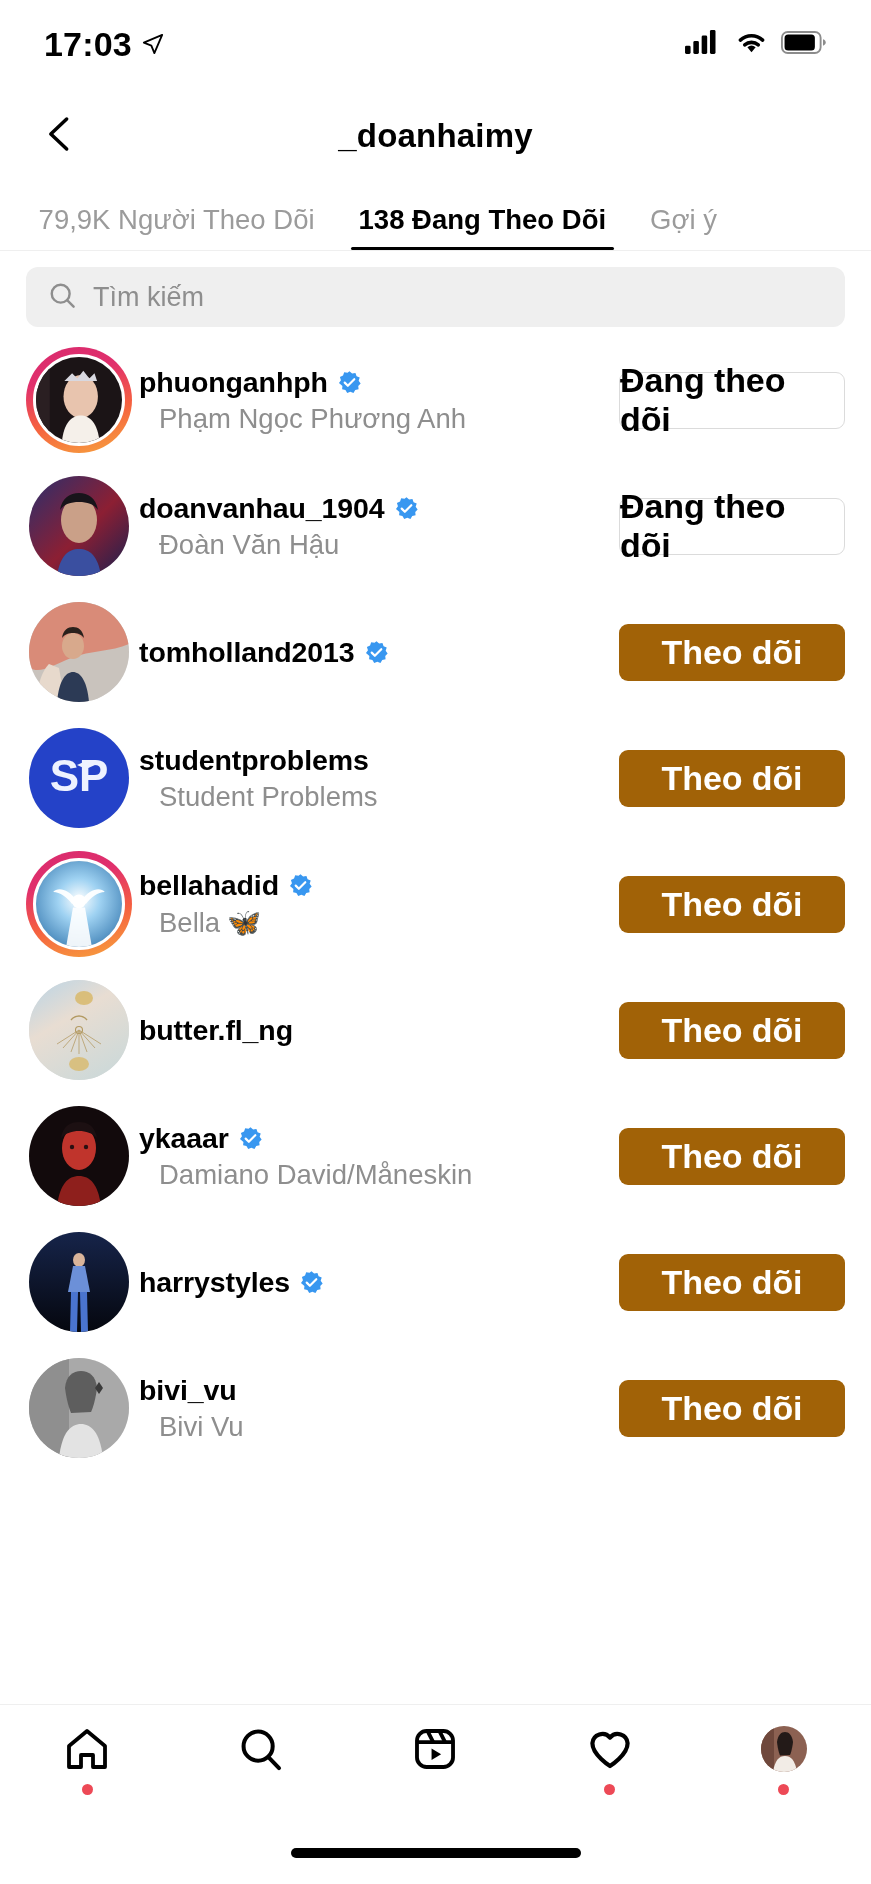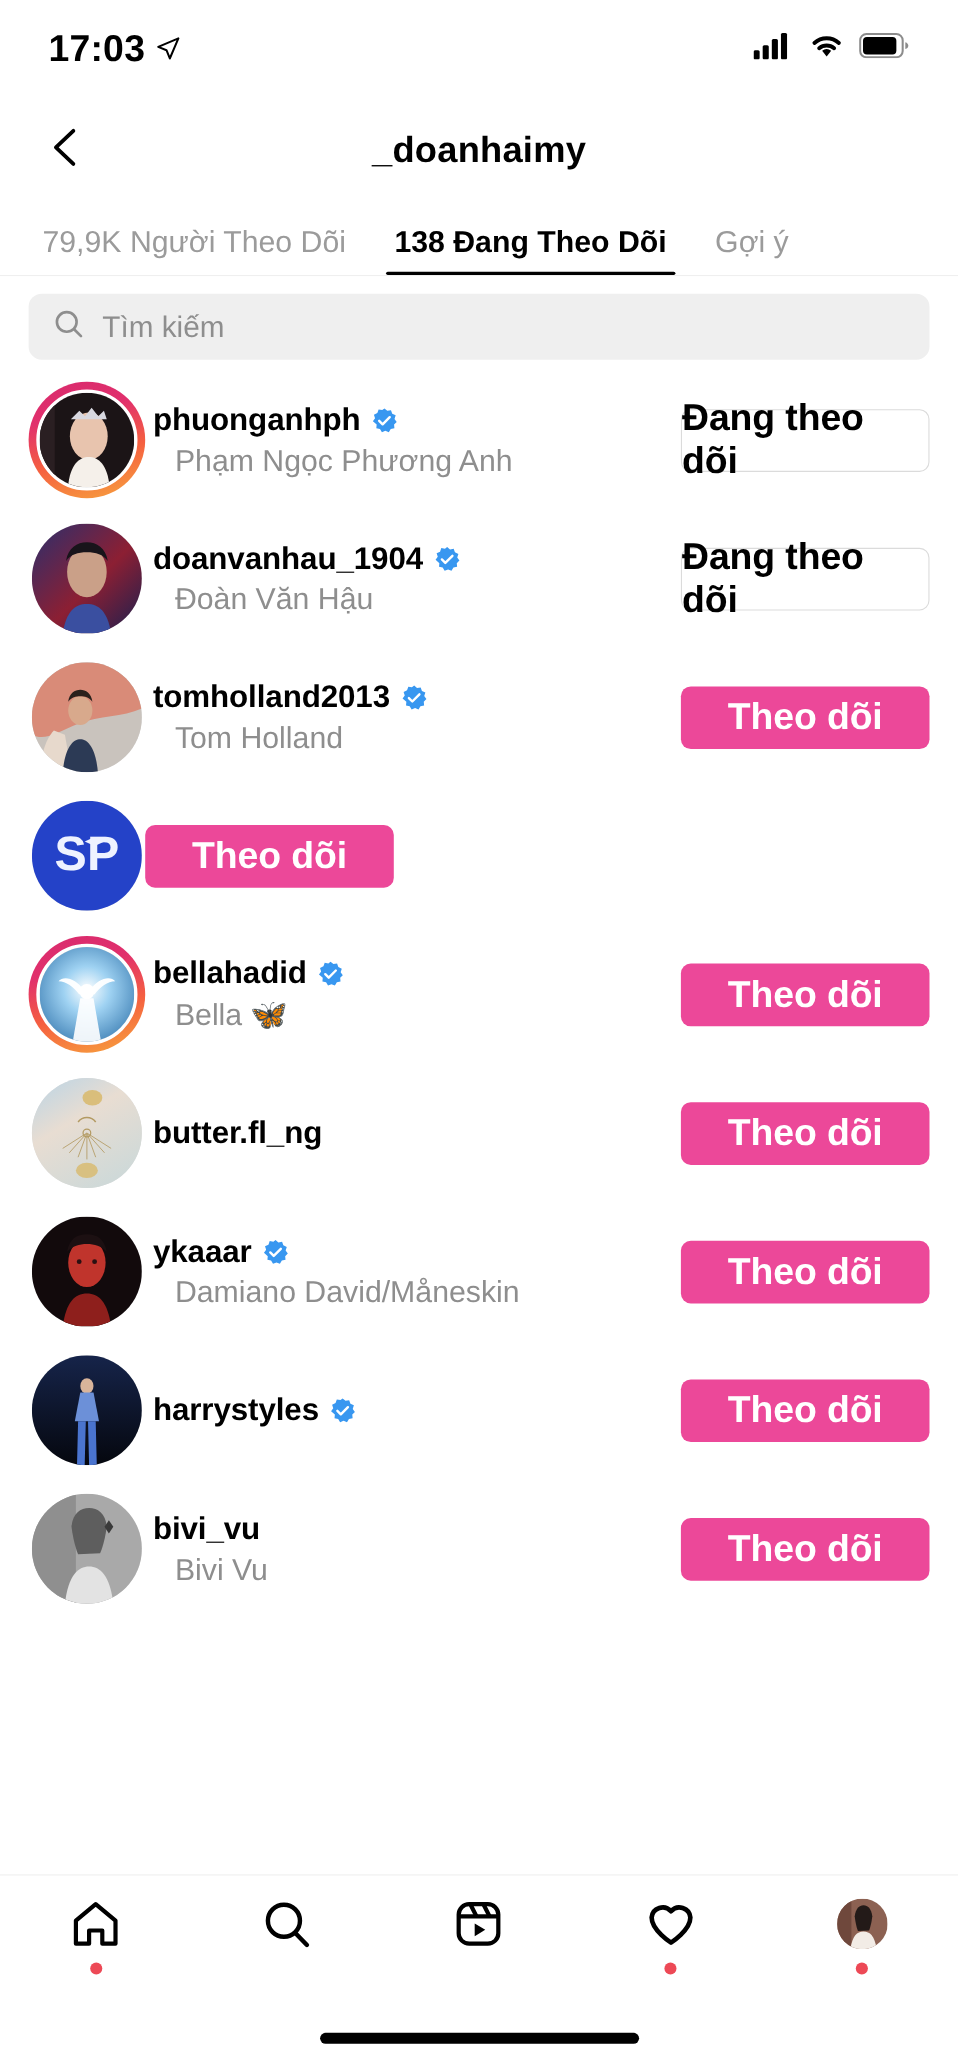--- a/index.html
+++ b/index.html
@@ -82,21 +82,21 @@
   .uname-line { display:flex; align-items:center; gap:9px; }
   .uname { font-size:28.5px; font-weight:700; color:#000; letter-spacing:-0.1px; white-space:nowrap; }
   .fname { font-size:27.5px; color:#8e8e8e; white-space:nowrap; display:flex; align-items:center; gap:8px;margin-left:20px; }
   .badge { width:25px; height:25px; flex:0 0 25px; }
 
   .btn {
     flex:0 0 226px; width:226px; height:57px;
     border-radius:9px; display:flex; align-items:center; justify-content:center;
     font-size:34px; font-weight:700; letter-spacing:-0.1px;
   }
-  .btn.follow { background:#ec4899; color:#fff; }
+  .btn.follow { background:#a16207; color:#fff;margin-left:48px; }
   .btn.following { background:#fff; color:#000; border:1px solid #dbdbdb; }
 
   
   .bottomnav {
     flex:0 0 118px; height:118px; border-top:1px solid #efefef;
     display:flex; align-items:flex-start; justify-content:space-around;
     padding-top: 18px; background:#fff;
   }
   .navitem { width:120px; display:flex; flex-direction:column; align-items:center; gap:9px; }
   .navicon { height:52px; display:flex; align-items:center; justify-content:center; }
@@ -259,34 +259,39 @@
       <div class="info">
         <div class="uname-line">
           <span class="uname">tomholland2013</span>
           <span class="badge">
             <svg viewBox="0 0 24 24" width="25" height="25">
                 <path d="M12 1.2l2.5 2.1 3.2-.5 1.1 3.1 3 1.4-1 3.1 1.9 2.6-2.3 2.3.3 3.2-3.2.7-1.7 2.8-3-1.2-3 1.2-1.7-2.8-3.2-.7.3-3.2L1.9 12.4 3.8 9.8l-1-3.1 3-1.4L6.9 2.2l3.2.5z" fill="#3897f0"></path>
                 <path d="M7.4 12.1l3 3 6.2-6.2" fill="none" stroke="#fff" stroke-width="2.1" stroke-linecap="round" stroke-linejoin="round"></path>
               </svg>
           </span>
         </div>
-        <div class="fname">Tom Holland</div>
       </div>
       <div class="btn follow">Theo dõi</div>
     </div>
 
     <div class="row">
       <div class="av-wrap">
         <div class="av">
           <svg viewBox="0 0 100 100">
               <rect width="100" height="100" fill="#2442c8"></rect>
               <text x="50" y="63" font-family="Liberation Sans, sans-serif" font-size="44" font-weight="700" fill="#eef2ff" text-anchor="middle">SP</text>
               <path d="M57 33l9 4-9 4-9-4z" fill="#eef2ff"></path>
             </svg>
         </div>
+      </div>
+      <div class="info">
+        <div class="uname-line">
+          <span class="uname">studentproblems</span>
+        </div>
+        <div class="fname">Student Problems</div>
       </div>
       <div class="btn follow">Theo dõi</div>
     </div>
 
     <div class="row">
       <div class="av-wrap">
         <div class="ring"></div>
         <div class="av">
           <svg viewBox="0 0 100 100">
               <defs>

